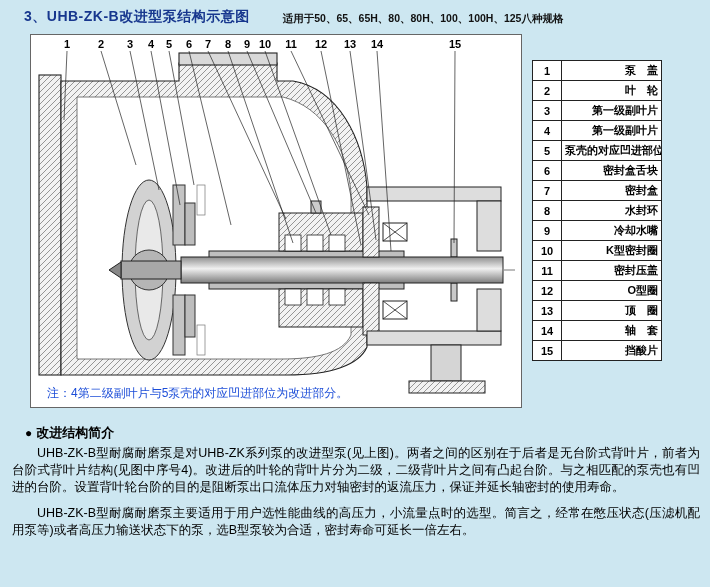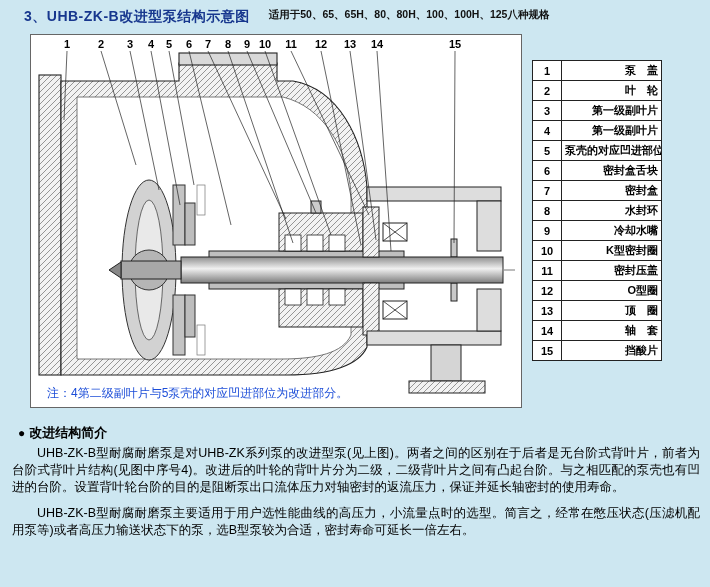--- a/index.html
+++ b/index.html
@@ -6,21 +6,21 @@
   body{
     width:710px;height:587px;
     background:#cde7f1;
     font-family:"Liberation Sans","DejaVu Sans",sans-serif;
     color:#111;
     position:relative;
     overflow:hidden;
   }
   .title-row{
     position:absolute;left:24px;top:8px;
-    display:flex;align-items:flex-start;white-space:nowrap;
+    display:flex;align-items:flex-end;white-space:nowrap;gap:14px;
   }
   .title{
     font-size:14px;font-weight:bold;color:#17378e;letter-spacing:.5px;
   }
   .subtitle{
     font-size:10.5px;color:#111;margin-left:19px;font-weight:bold;
   }
   .diagram-panel{
     position:absolute;left:30px;top:34px;width:492px;height:374px;
     background:#ffffff;border:1px solid #666;box-sizing:border-box;
@@ -44,21 +44,21 @@
     font-size:11px;font-weight:bold;color:#000;
     height:15px;padding:2px 3px;
     white-space:nowrap;overflow:hidden;
   }
   td.pnum{width:22px;text-align:center;}
   td.pname{text-align:right;}
   .sections{
     position:absolute;left:12px;top:420px;width:688px;
   }
   .sec-head{
-    font-size:13px;font-weight:bold;color:#000;margin:4px 0 3px 6px;
+    font-size:13px;font-weight:bold;color:#000;margin:4px 0 3px 13px;
   }
   .sec-head .bullet{margin-right:4px;font-size:12px;}
   .sec-body{
     font-size:12.5px;line-height:17px;color:#000;
     text-indent:2em;margin:0 0 9px 0;text-align:justify;
   }
 </style>
 </head>
 <body>
 

